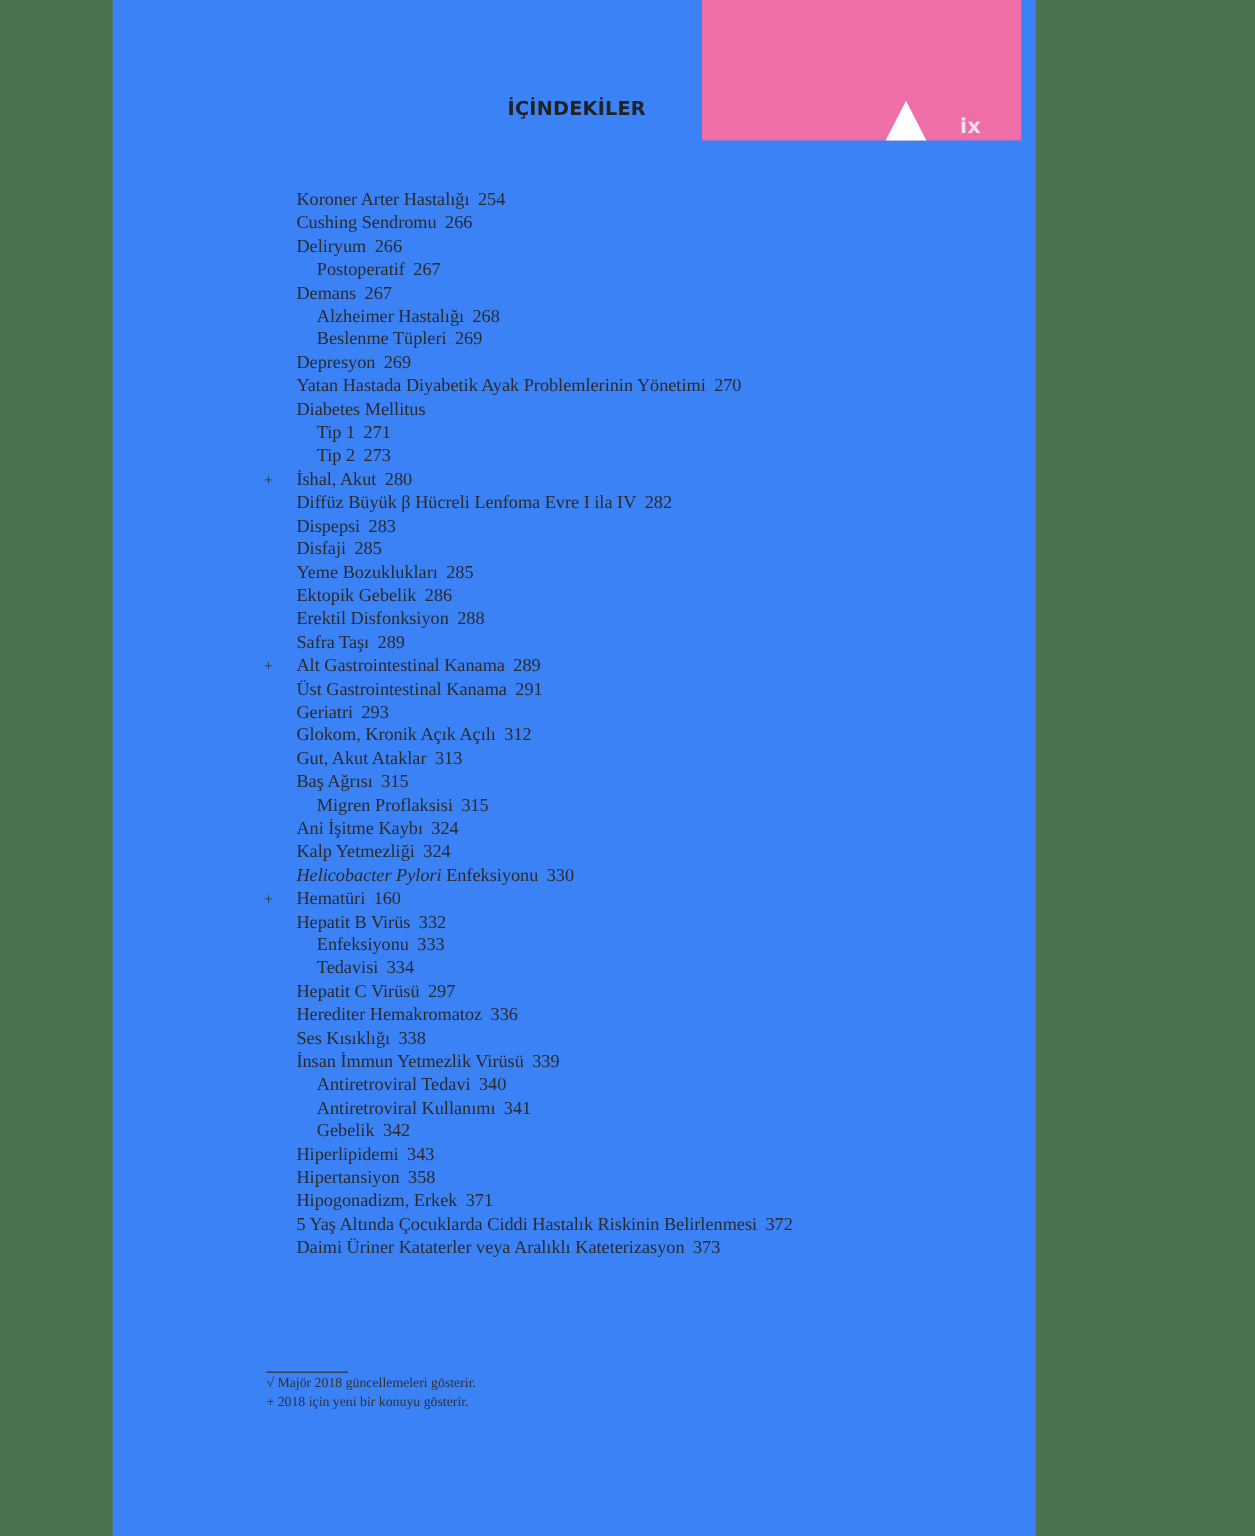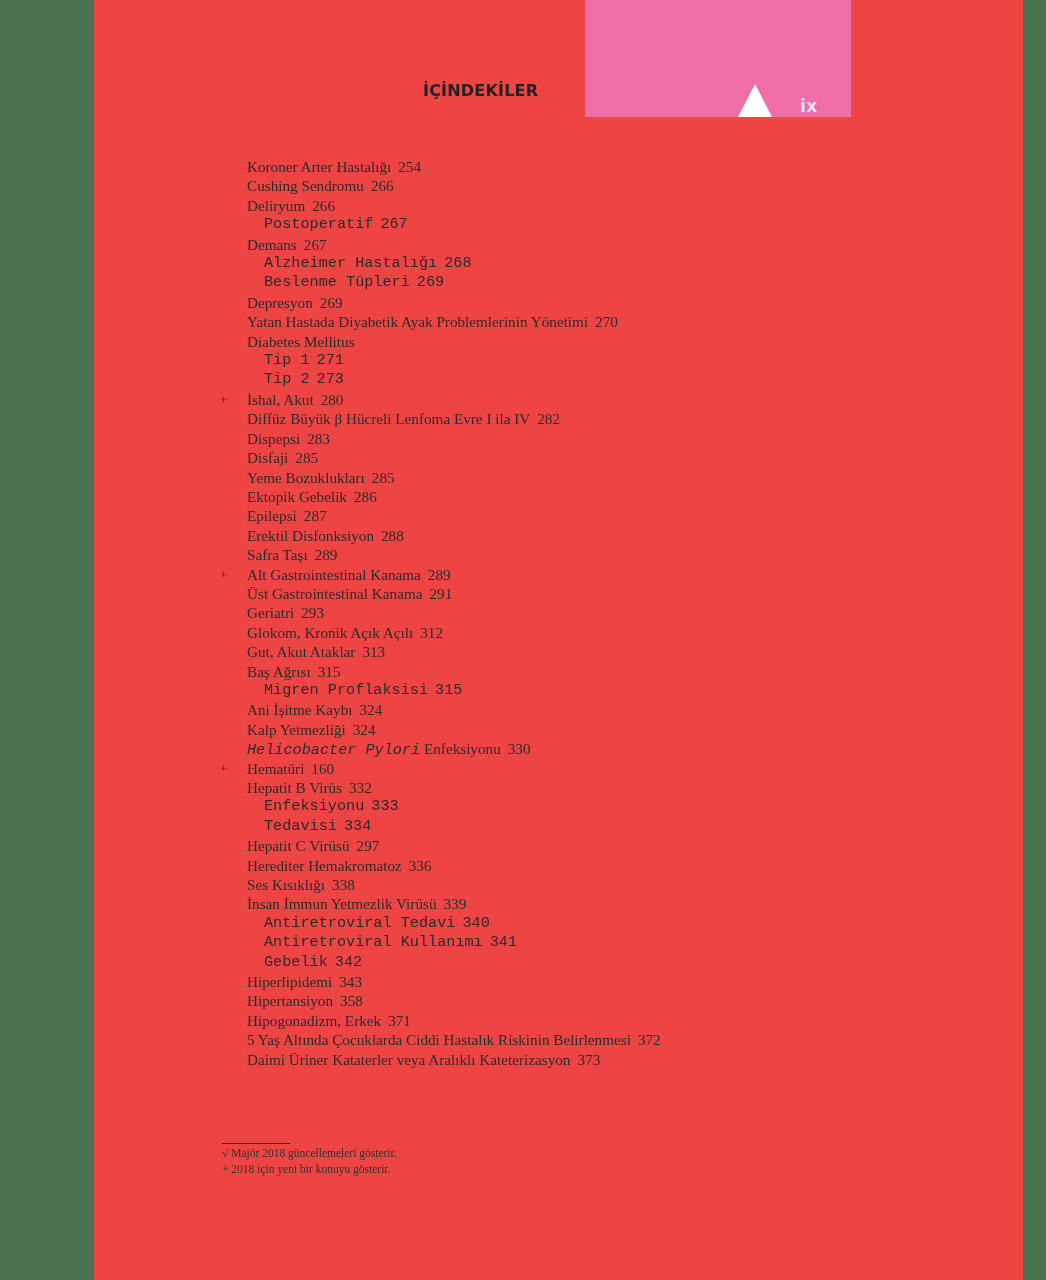--- a/index.html
+++ b/index.html
@@ -2,22 +2,22 @@
 <html><head>
 <meta charset="utf-8">
 <style>
   html, body { margin: 0; padding: 0; }
   body {
     width: 1046px; height: 1280px; position: relative; overflow: hidden;
     background: #4a7450;
     font-family: "Liberation Serif", "DejaVu Serif", serif;
   }
   .page {
-    position: absolute; left: 94px; top: 0; width: 929px; height: 1280px;
-    background: #ef4444;
+    position: absolute; left: 94px; top: 0; width: 769px; height: 1280px;
+    background: #3b82f6;
   }
   .tab {
     position: absolute; left: 491px; top: 0; width: 266px; height: 117px;
     background: #f06ea8;
   }
   .tab-notch {
     position: absolute; left: 644px; top: 84px; width: 0; height: 0;
     border-left: 17px solid transparent;
     border-right: 17px solid transparent;
     border-bottom: 33px solid #ffffff;
@@ -33,25 +33,25 @@
     font-weight: bold; font-size: 16px; color: #222; letter-spacing: 0.2px;
   }
   .toc {
     position: absolute; left: 153px; top: 157px; width: 600px;
     margin: 0; padding: 0; list-style: none;
   }
   .toc li {
     position: relative; height: 19.42px; line-height: 19.42px;
     font-size: 15.2px; color: #2b2b2b; white-space: nowrap;
   }
-  .toc li.l2 { padding-left: 17px; font-family: Liberation Mono, monospace; }
+  .toc li.l2 { padding-left: 17px; }
   .toc .mark {
     position: absolute; left: -27px; top: 0; font-size: 13px; color: #333;
   }
-  .toc .it { font-style: italic; font-family: Liberation Mono, monospace; }
+  .toc .it { font-style: italic; }
   .toc .pg { margin-left: 7px; }
   .rule {
     position: absolute; left: 128px; top: 1143px; width: 68px; height: 1px;
     background: #333;
   }
   .notes {
     position: absolute; left: 128px; top: 1145px;
     font-size: 11.5px; color: #333; line-height: 16px;
   }
 </style>
@@ -76,21 +76,20 @@
       <li class="l1"><span>Yatan Hastada Diyabetik Ayak Problemlerinin Yönetimi</span><span class="pg">270</span></li>
       <li class="l1"><span>Diabetes Mellitus</span></li>
       <li class="l2"><span>Tip 1</span><span class="pg">271</span></li>
       <li class="l2"><span>Tip 2</span><span class="pg">273</span></li>
       <li class="l1"><span class="mark">+</span><span>İshal, Akut</span><span class="pg">280</span></li>
       <li class="l1"><span>Diffüz Büyük β Hücreli Lenfoma Evre I ila IV</span><span class="pg">282</span></li>
       <li class="l1"><span>Dispepsi</span><span class="pg">283</span></li>
       <li class="l1"><span>Disfaji</span><span class="pg">285</span></li>
       <li class="l1"><span>Yeme Bozuklukları</span><span class="pg">285</span></li>
       <li class="l1"><span>Ektopik Gebelik</span><span class="pg">286</span></li>
-      <li class="l1"><span>Epilepsi</span><span class="pg">287</span></li>
       <li class="l1"><span>Erektil Disfonksiyon</span><span class="pg">288</span></li>
       <li class="l1"><span>Safra Taşı</span><span class="pg">289</span></li>
       <li class="l1"><span class="mark">+</span><span>Alt Gastrointestinal Kanama</span><span class="pg">289</span></li>
       <li class="l1"><span>Üst Gastrointestinal Kanama</span><span class="pg">291</span></li>
       <li class="l1"><span>Geriatri</span><span class="pg">293</span></li>
       <li class="l1"><span>Glokom, Kronik Açık Açılı</span><span class="pg">312</span></li>
       <li class="l1"><span>Gut, Akut Ataklar</span><span class="pg">313</span></li>
       <li class="l1"><span>Baş Ağrısı</span><span class="pg">315</span></li>
       <li class="l2"><span>Migren Proflaksisi</span><span class="pg">315</span></li>
       <li class="l1"><span>Ani İşitme Kaybı</span><span class="pg">324</span></li>

